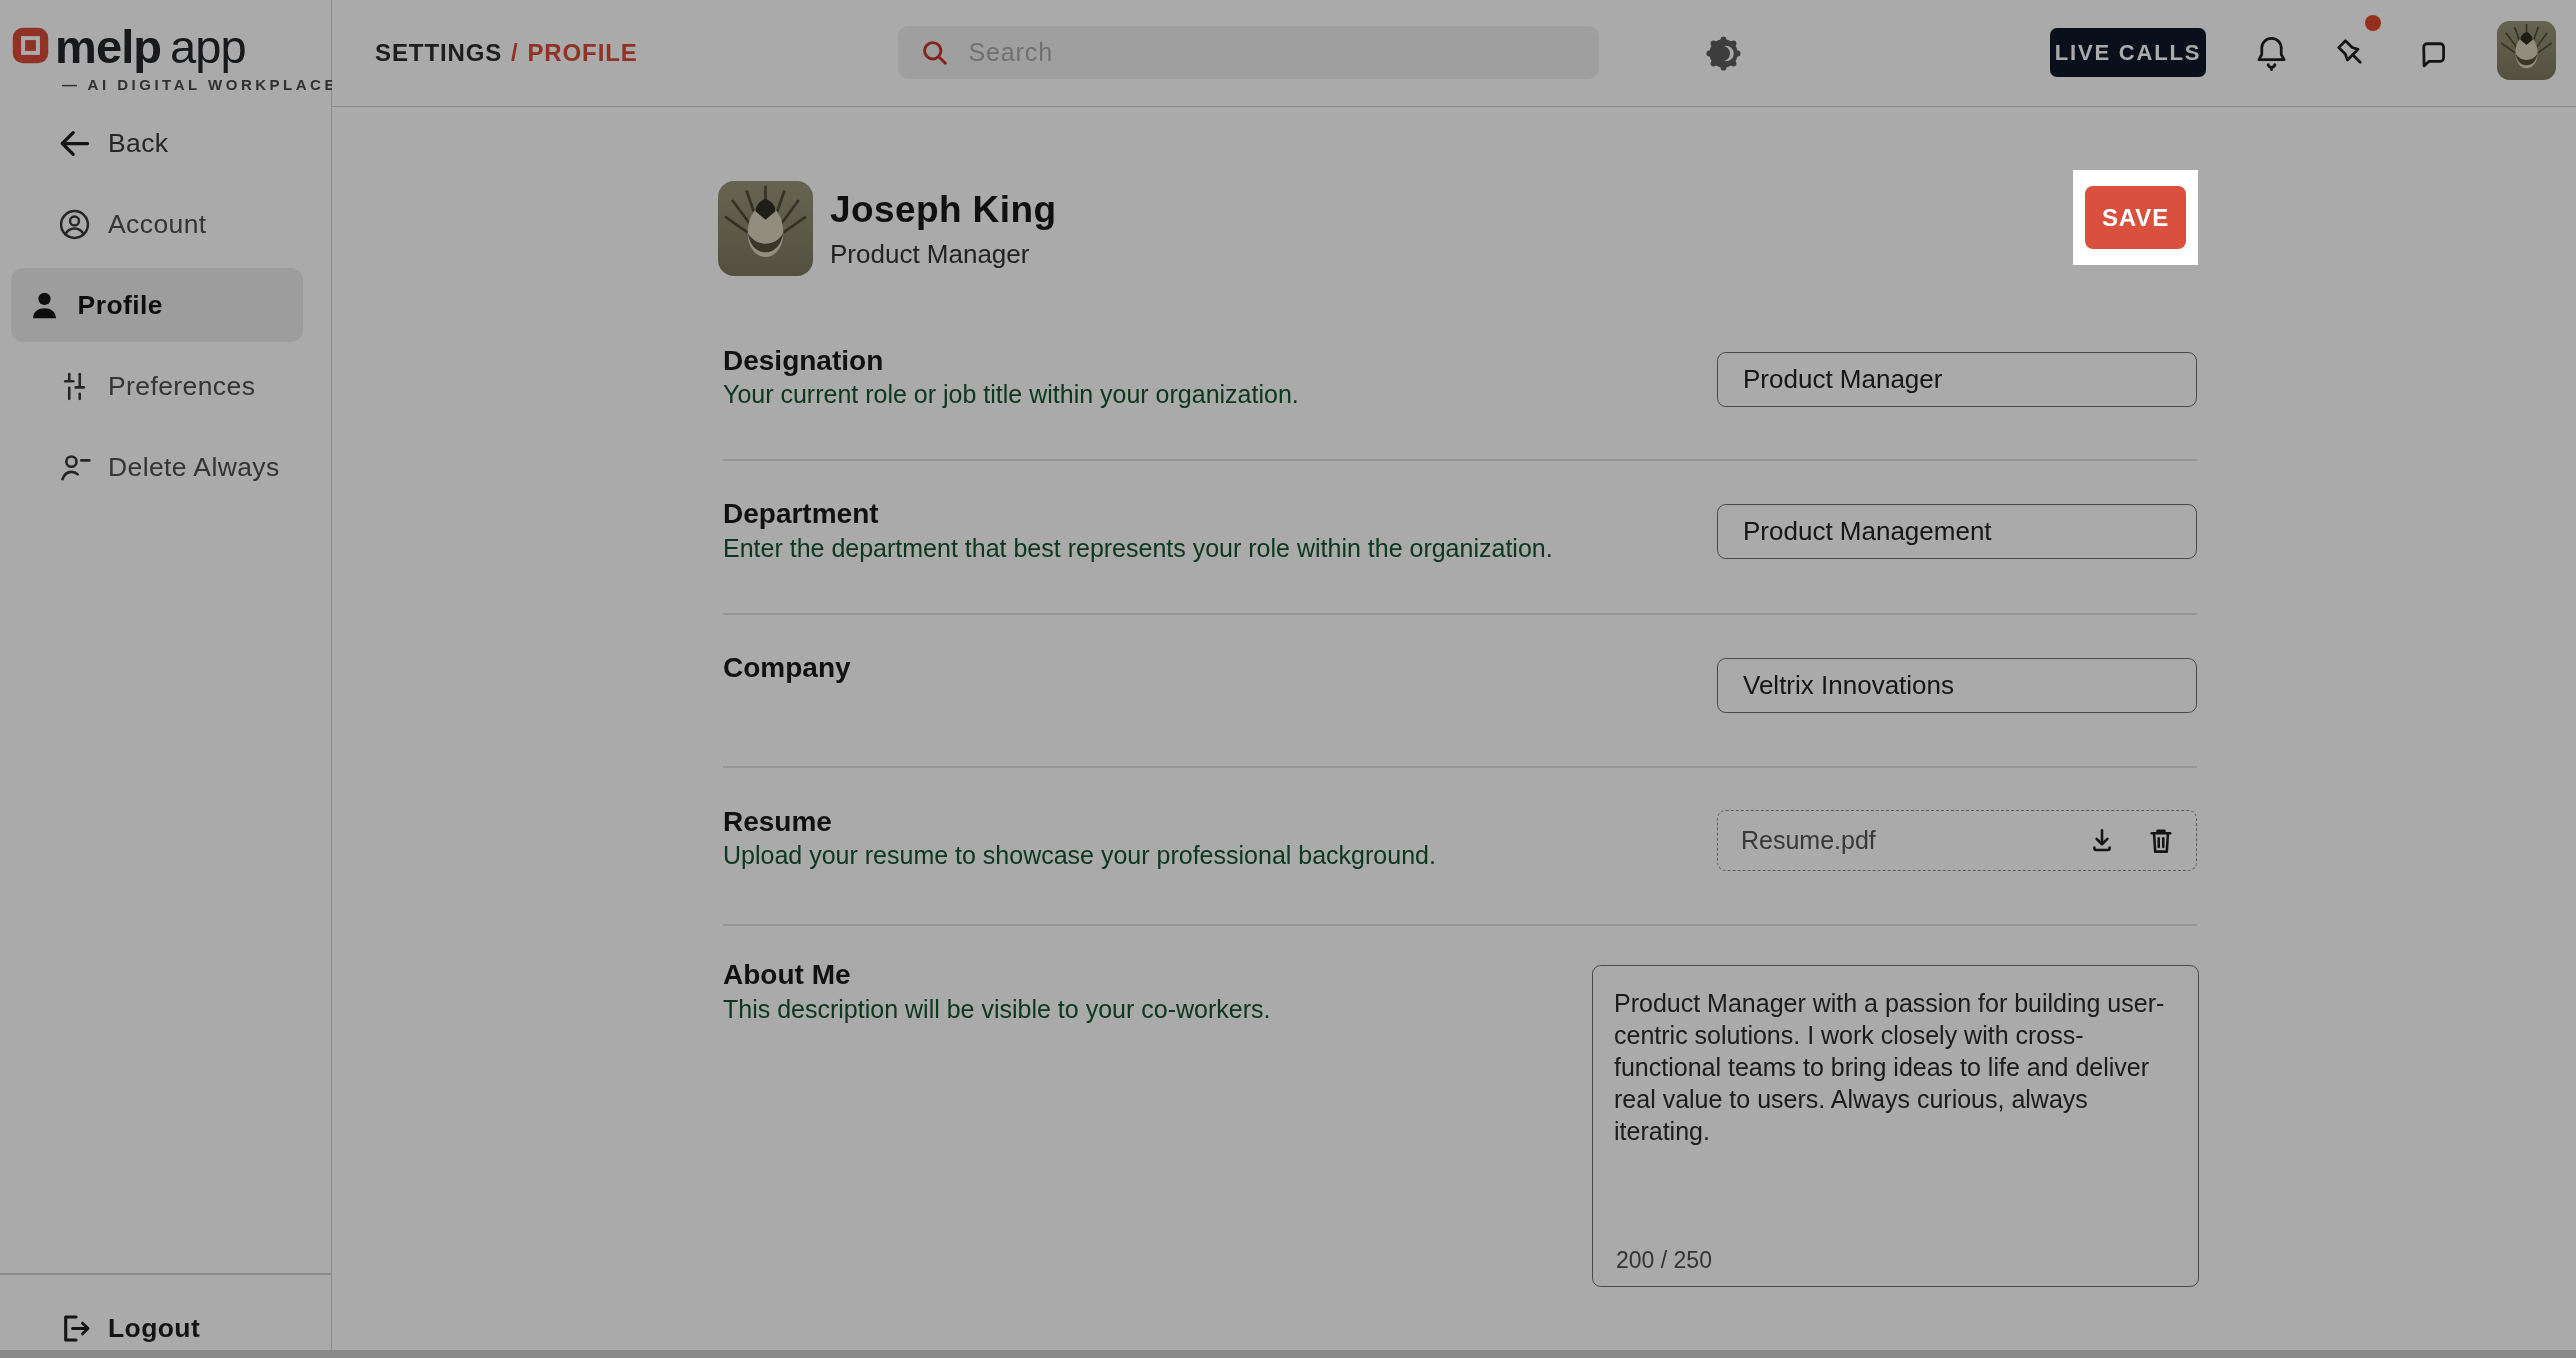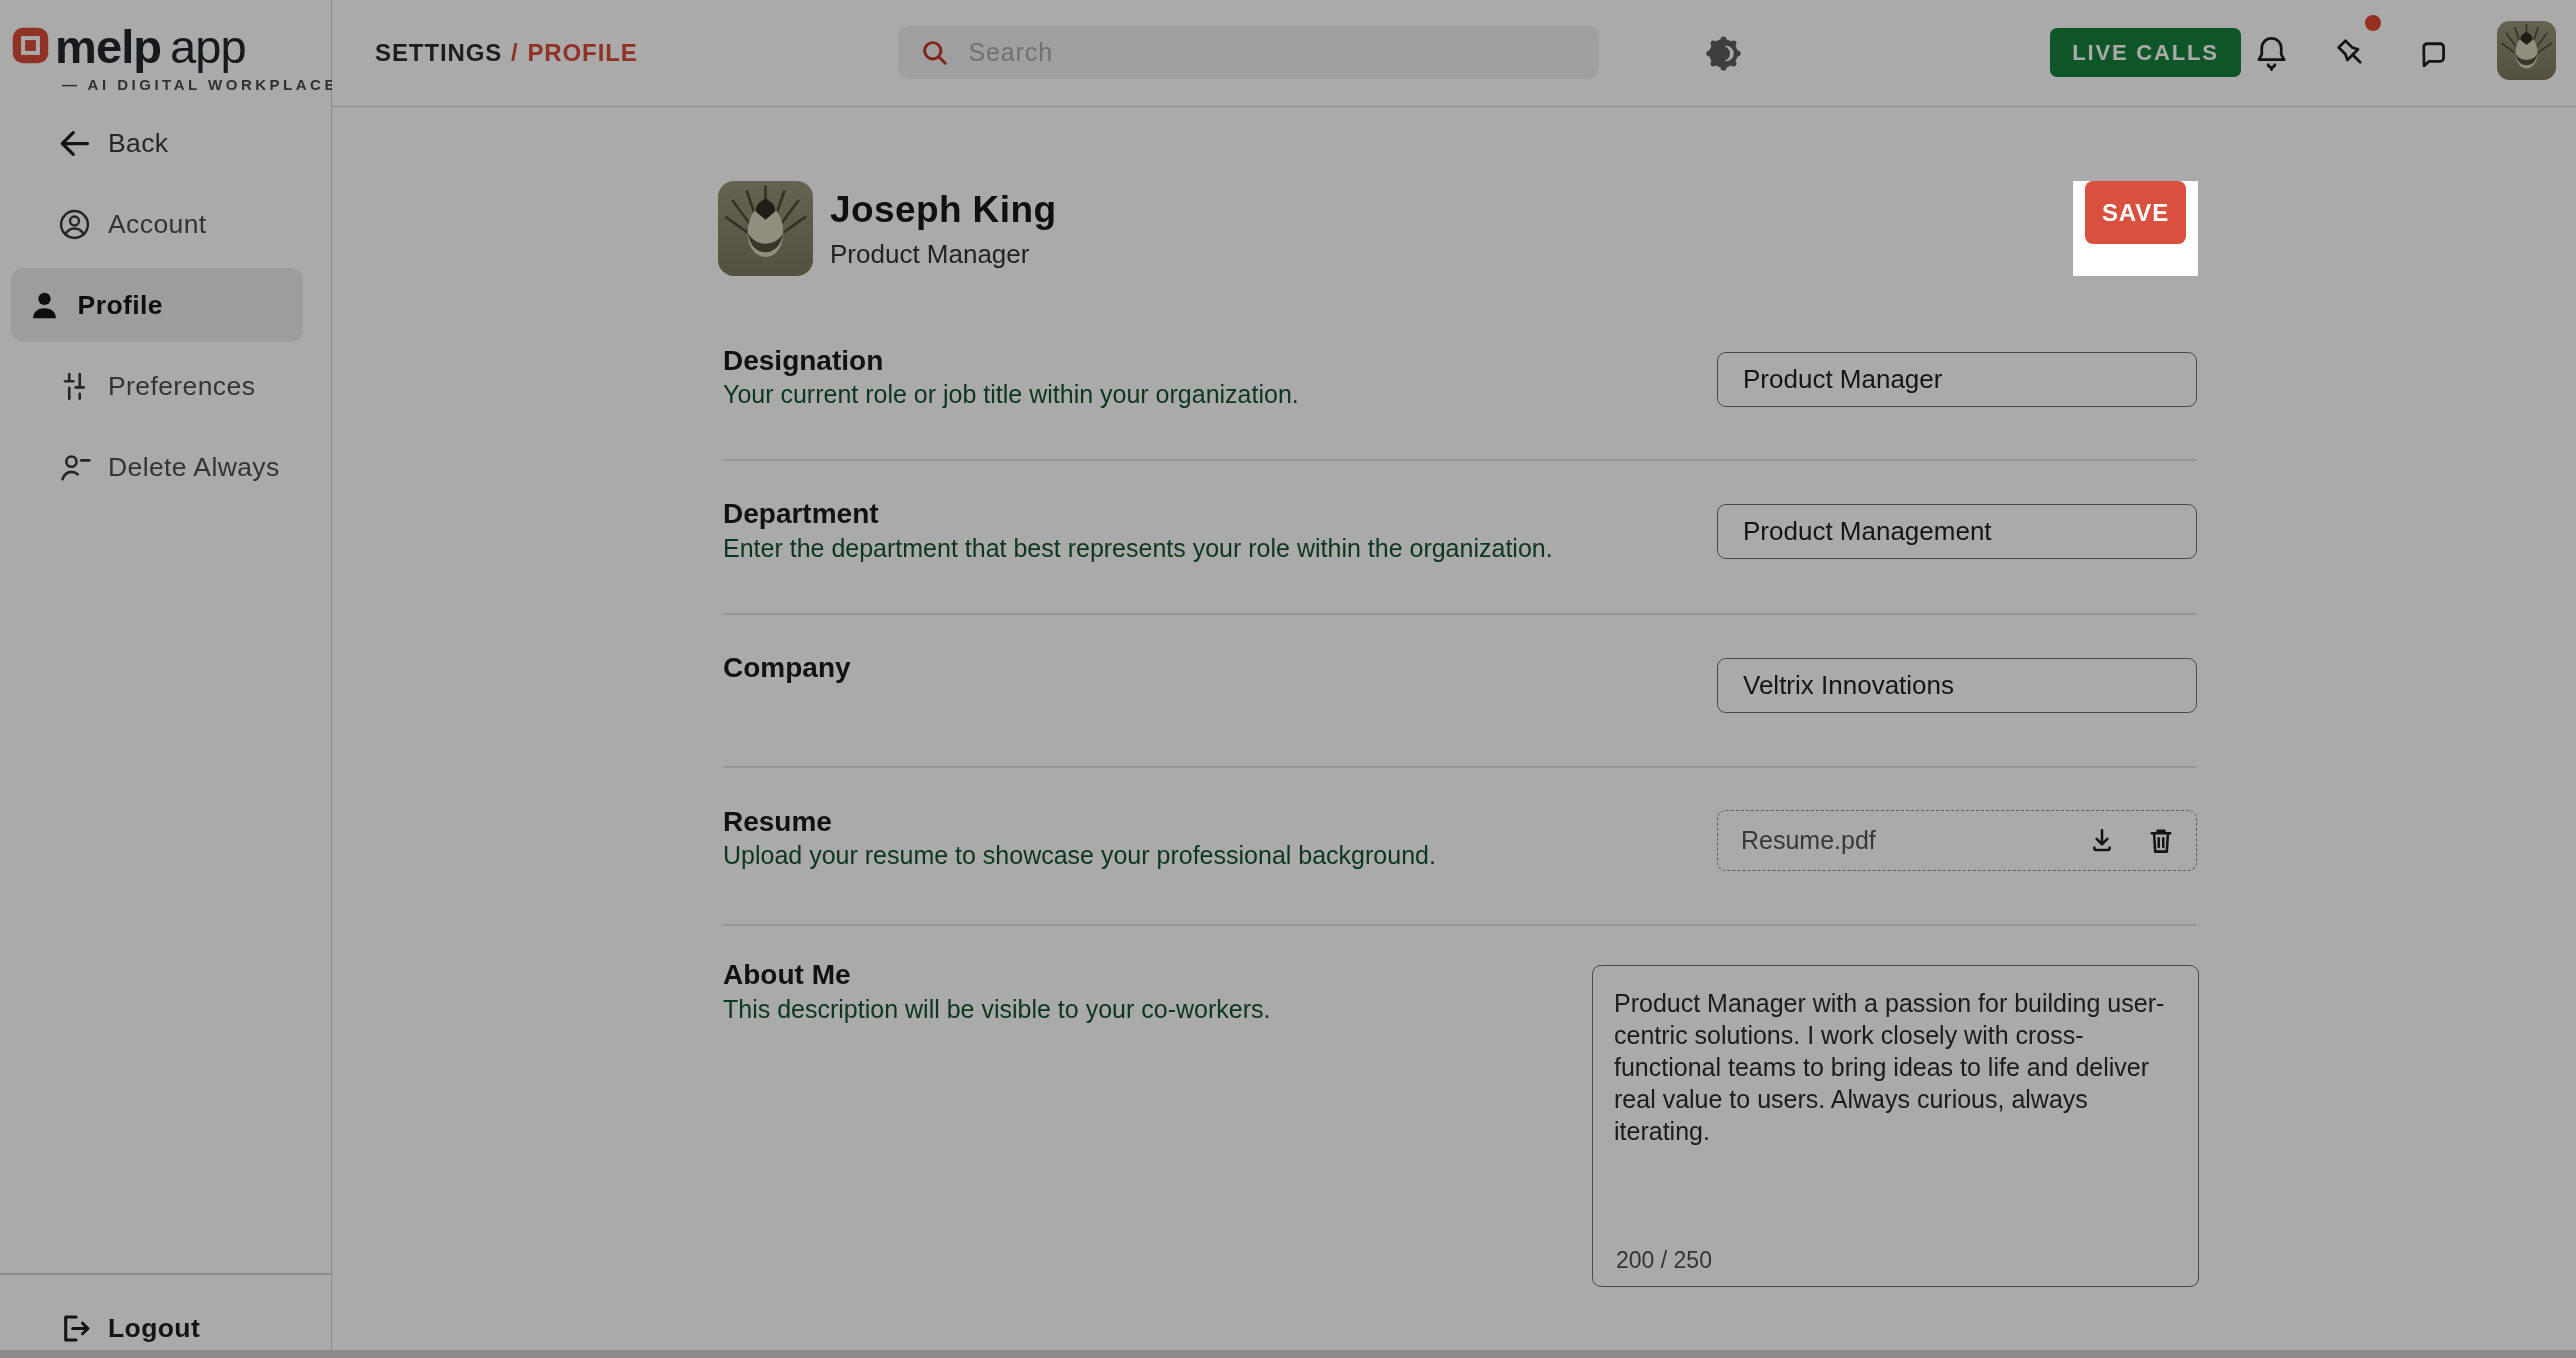--- a/index.html
+++ b/index.html
@@ -36,32 +36,32 @@
   
   .topbar { position:absolute; left:332px; top:0; width:2244px; height:107px; background:#fff; border-bottom:1.8px solid #D2D2D2; }
   .breadcrumb { position:absolute; left:43px; top:0; height:105px; display:flex; align-items:center; font-size:24px; font-weight:700; letter-spacing:0.9px; white-space:nowrap; }
   .breadcrumb .sec { color:#2E2E2E; }
   .breadcrumb .sep, .breadcrumb .cur { color:#D84B3A; margin-left:8.8px; }
   .search-box { position:absolute; left:566px; top:26px; width:701px; height:53px; background:#EFEFEF; border-radius:10.6px; display:flex; align-items:center; padding-left:19.4px; }
   .search-box input { border:none; outline:none; background:transparent; margin-left:16px; font-size:25px; color:#333; width:530px; font-family:"Liberation Sans", sans-serif; }
   .search-box input::placeholder { color:#A9A9A9; letter-spacing:0.9px; }
   .tb-icon { position:absolute; width:41px; height:41px; top:33px; cursor:pointer; }
   .toggle-pos { left:1371px; }
-  .live-calls { position:absolute; left:1718px; top:28px; width:191px; height:49px; background:#15803d; border:none; border-radius:7px; color:#fff; font-size:22px; font-weight:700; letter-spacing:1.8px; cursor:pointer; font-family:"Liberation Sans", sans-serif; }
+  .live-calls { position:absolute; left:1718px; top:28px; width:156px; height:49px; background:#0f172a; border:none; border-radius:7px; color:#fff; font-size:22px; font-weight:700; letter-spacing:1.8px; cursor:pointer; font-family:"Liberation Sans", sans-serif; }
   .bell-pos { left:1919px; }
   .pin-pos { left:1999px; }
   .chat-pos { left:2082px; top:34px; }
   .dot { position:absolute; left:2033px; top:15px; width:16px; height:16px; border-radius:50%; background:#E0492F; }
   .tb-avatar { position:absolute; left:2165px; top:21px; width:59px; height:59px; border-radius:12.4px; overflow:hidden; cursor:pointer; }
 
   
   .pf-avatar { position:absolute; left:718px; top:181px; width:95px; height:95px; border-radius:16px; overflow:hidden; cursor:pointer; }
   .pf-name { position:absolute; left:830px; top:189px; font-size:37px; font-weight:700; color:#181818; letter-spacing:0.4px; }
   .pf-title { position:absolute; left:830px; top:239px; font-size:26px; font-weight:500; color:#333; }
-  .save-wrap { position:absolute; left:2073px; top:181px; width:125px; height:95px; background:#fff; z-index:60; display:flex; align-items:flex-start; justify-content:center; }
+  .save-wrap { position:absolute; left:2073px; top:170px; width:125px; height:95px; background:#fff; z-index:60; display:flex; align-items:center; justify-content:center; }
   .save-btn { width:101px; height:63px; background:#D9503E; border:none; border-radius:8px; color:#fff; font-size:24px; font-weight:700; letter-spacing:0.9px; cursor:pointer; font-family:"Liberation Sans", sans-serif; }
 
   
   .f-label { position:absolute; left:723px; font-size:28px; font-weight:700; color:#1A1A1A; }
   .f-desc { position:absolute; left:723px; font-size:25px; color:#14532d; }
   .divider { position:absolute; left:723px; width:1474px; height:1.8px; background:#E2E2E2; }
   .f-input { position:absolute; left:1717px; width:480px; height:55px; border:1.8px solid #6E6E6E; border-radius:8.8px; background:transparent; padding-left:25px; font-size:26px; color:#222; outline:none; font-family:"Liberation Sans", sans-serif; }
   .file-box { position:absolute; left:1717px; top:810px; width:480px; height:61px; border:1.8px dashed #8C8C8C; border-radius:8.8px; display:flex; align-items:center; padding-left:23px; cursor:pointer; }
   .file-name { font-size:25px; color:#555; }
   .file-actions { position:absolute; right:17.7px; top:0; height:100%; display:flex; align-items:center; gap:25px; }

